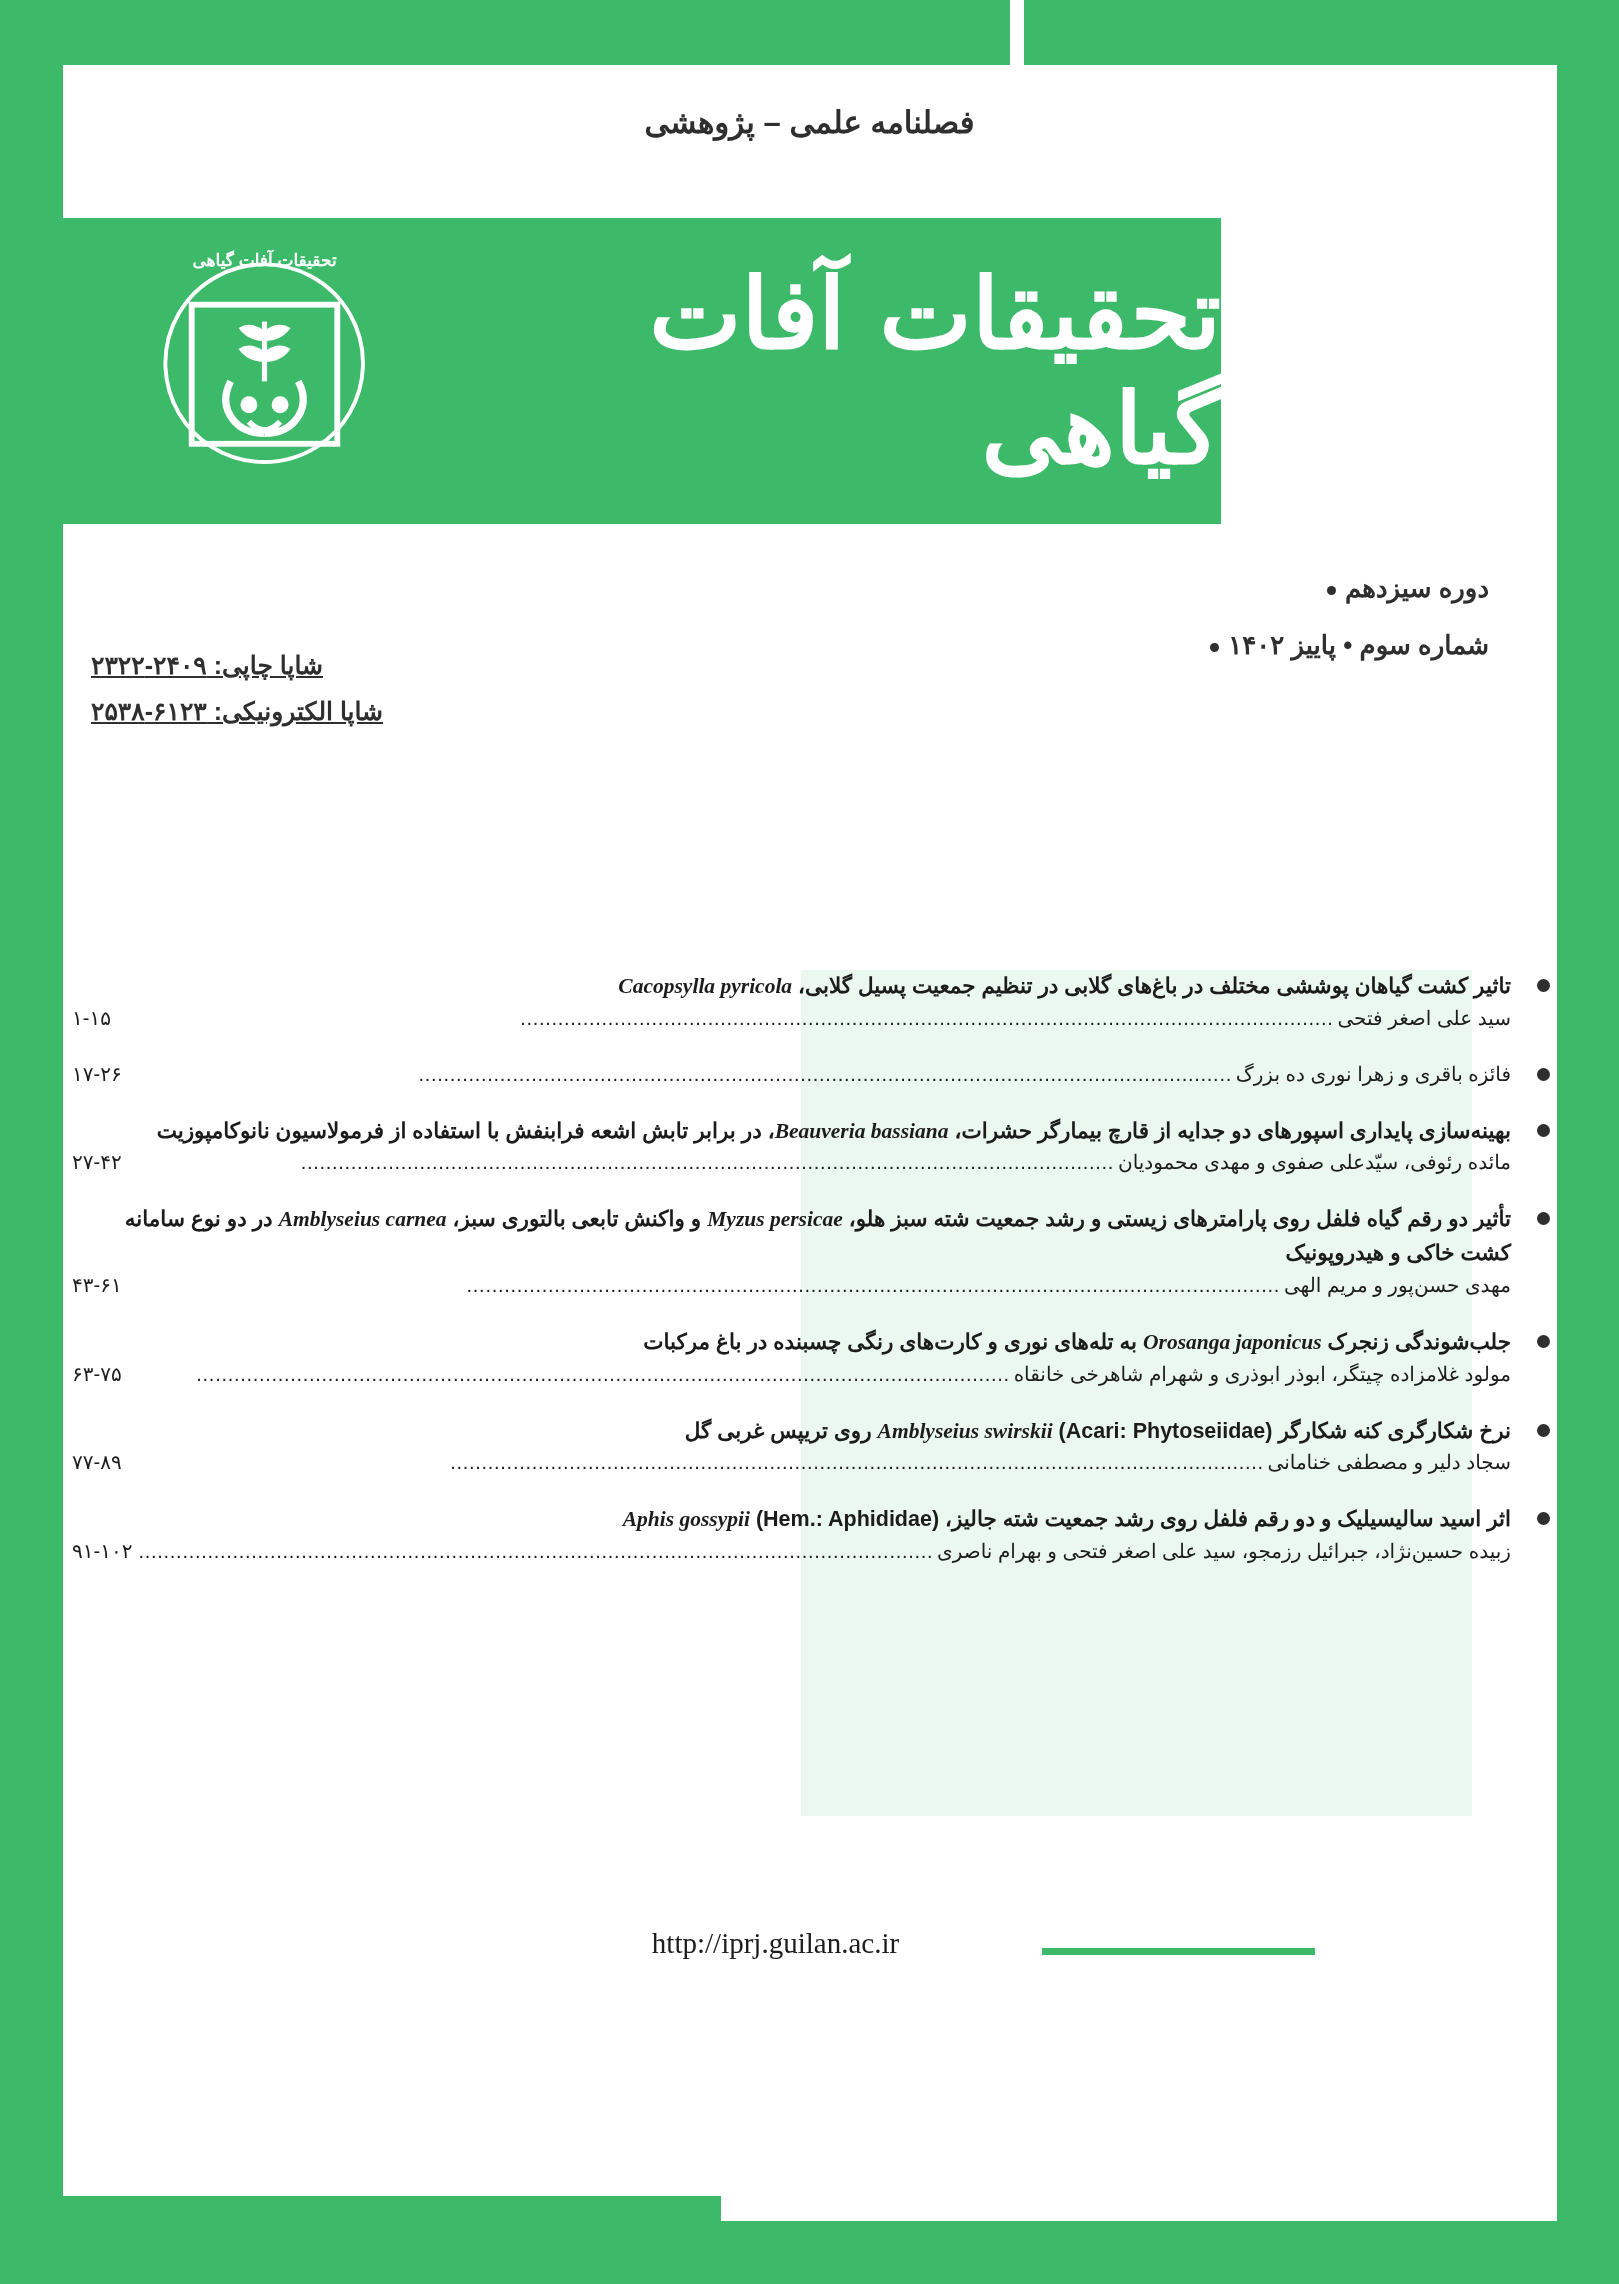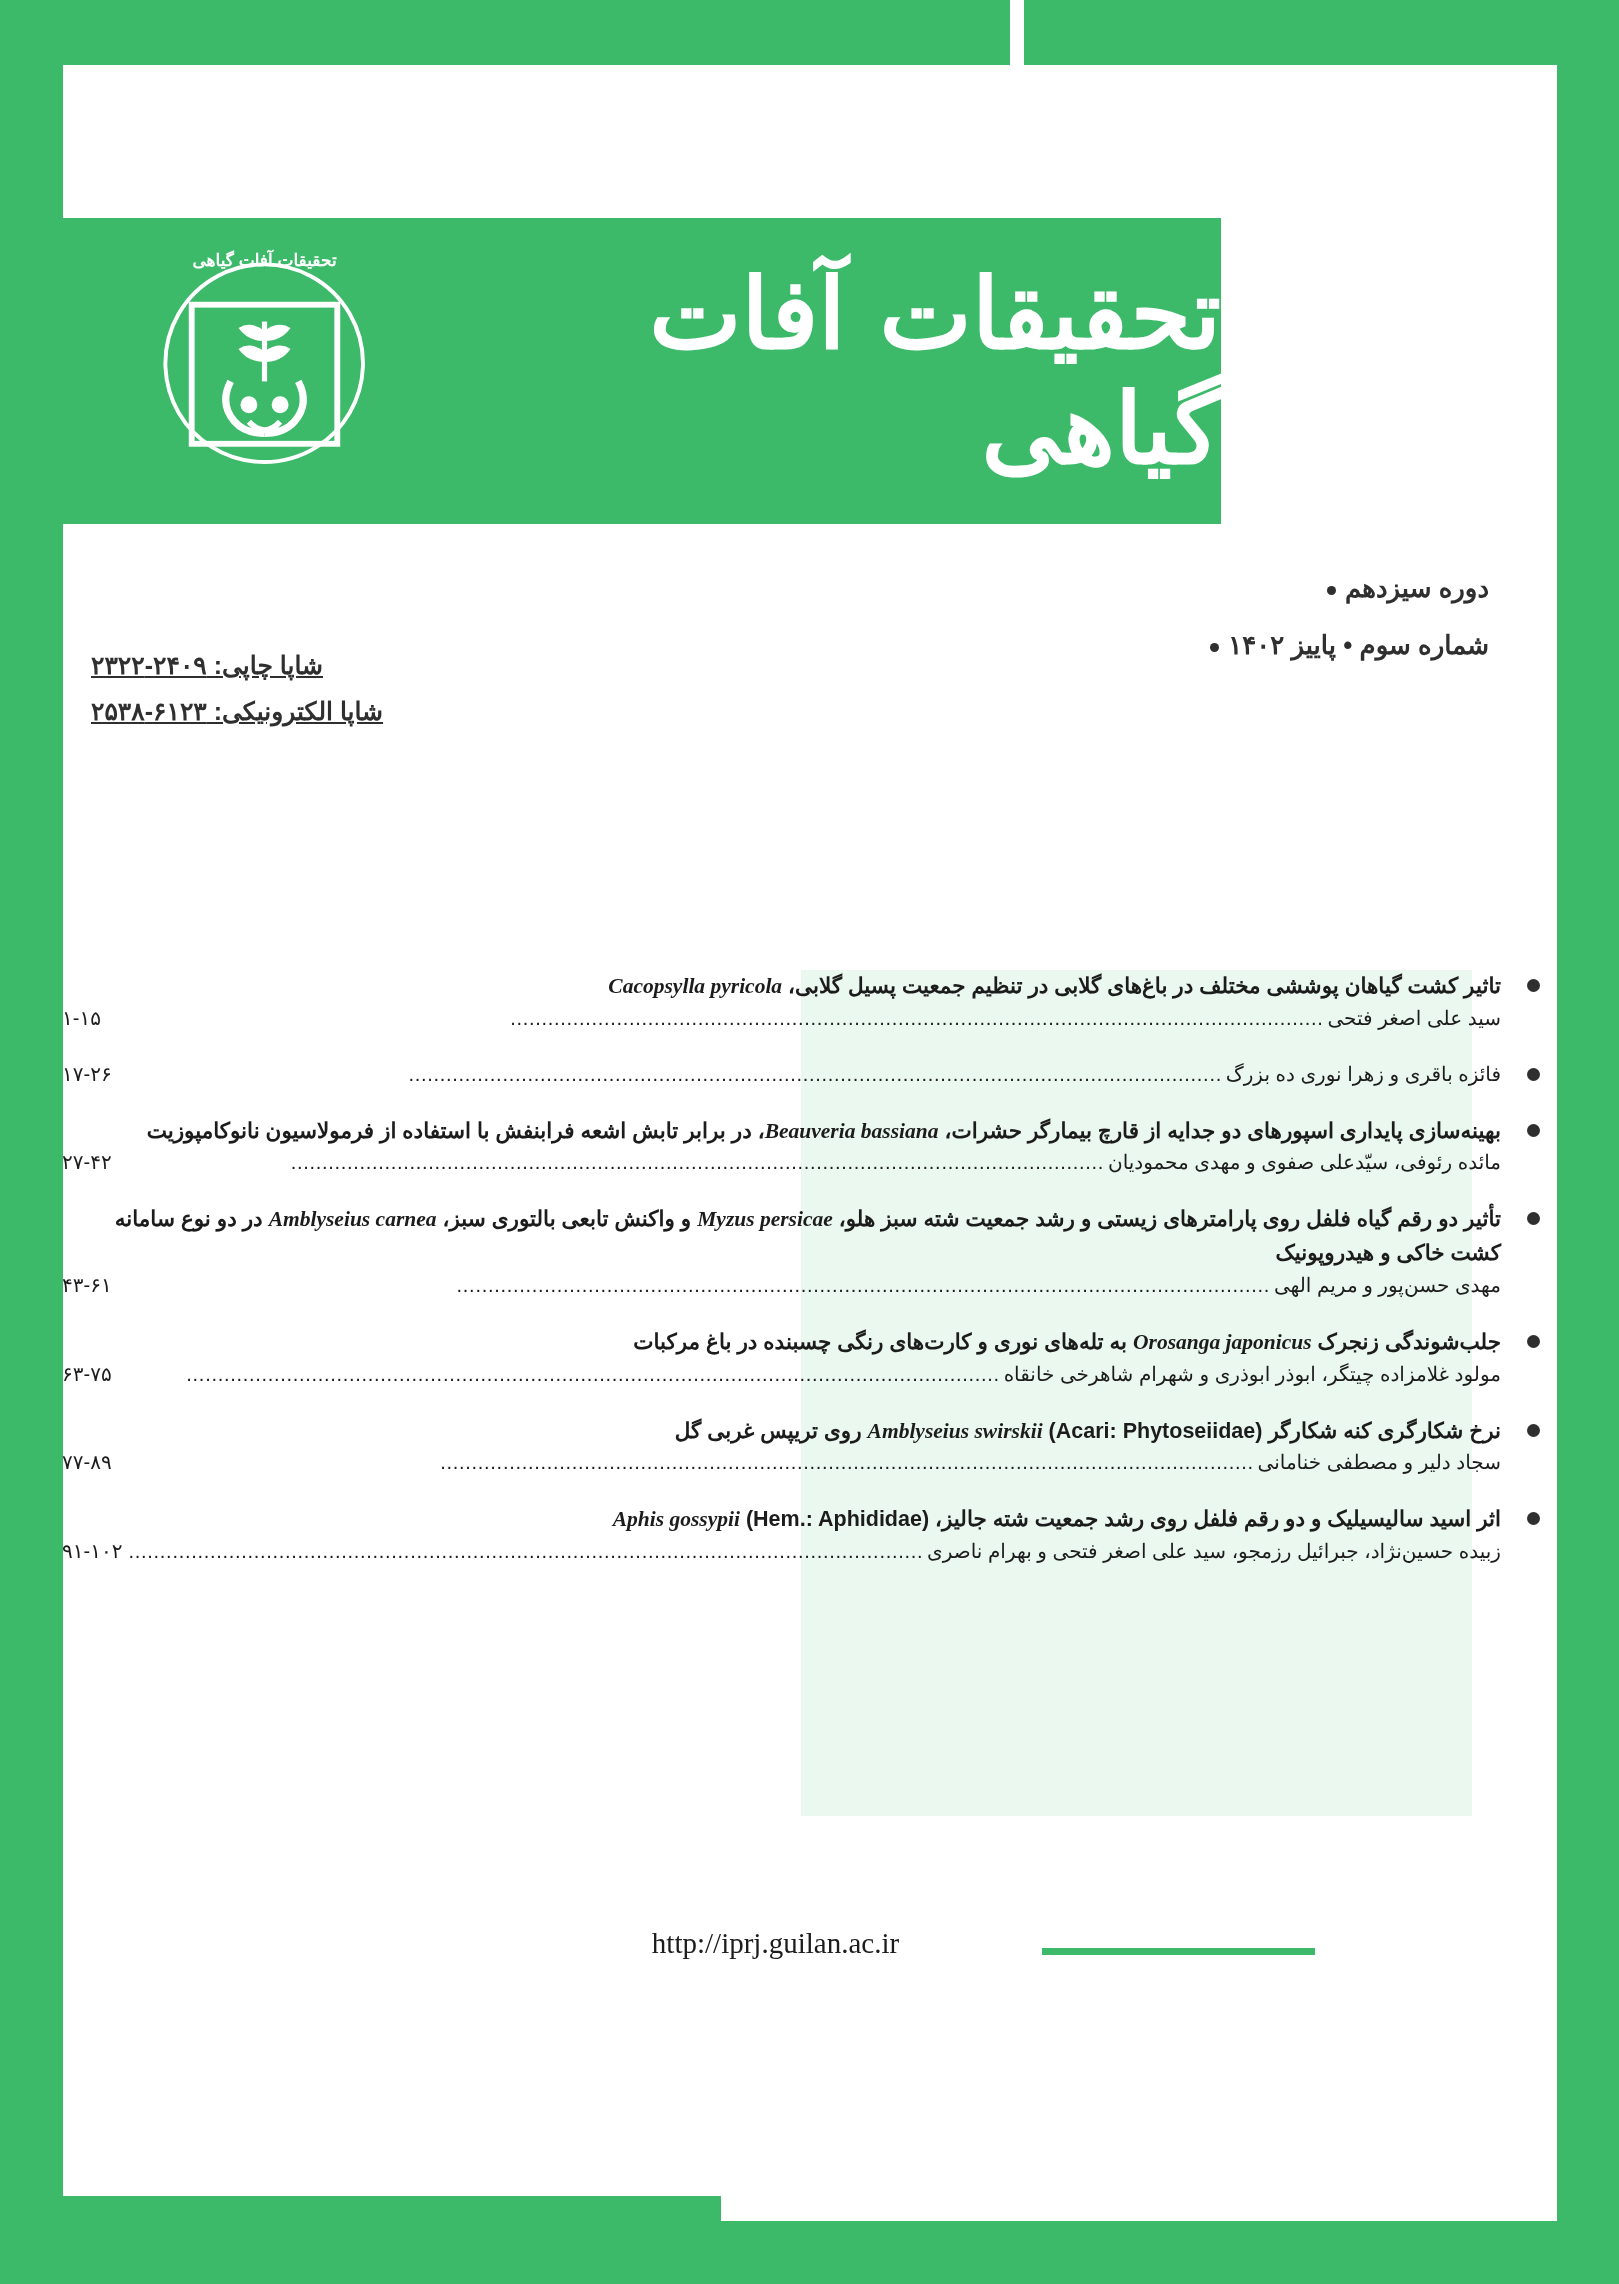--- a/index.html
+++ b/index.html
@@ -223,21 +223,21 @@
   .issn-info .line {
     font-size: 25px;
     margin-bottom: 17px;
     white-space: nowrap;
     text-decoration: underline;
   }
 
   
   .toc {
     position: absolute;
-    left: 62px;
+    left: 72px;
     top: 970px;
     width: 1478px;
   }
   .toc-shade {
     position: absolute;
     left: 801px;
     top: 970px;
     width: 671px;
     height: 846px;
     background: rgba(60, 186, 106, 0.10);
@@ -331,20 +331,21 @@
 
   <div class="frame-left"></div>
   <div class="frame-right"></div>
   <div class="frame-top"></div>
   <div class="frame-top-right"></div>
   <div class="top-gap"></div>
   <div class="frame-bottom"></div>
   <div class="inner-white"></div>
   <div class="bottom-notch"></div>
 
+  <div class="masthead-line">فصلنامه علمی – پژوهشی</div>
 
   <div class="logo-band">
     <div class="green-block-left"></div>
     <div class="green-block-mid"></div>
     <div class="green-block-title"></div>
 
     <div class="title-fa">تحقیقات آفات گیاهی</div>
 
     <div class="emblem">
       <svg class="ring" viewBox="0 0 340 360" xmlns="http://www.w3.org/2000/svg">

